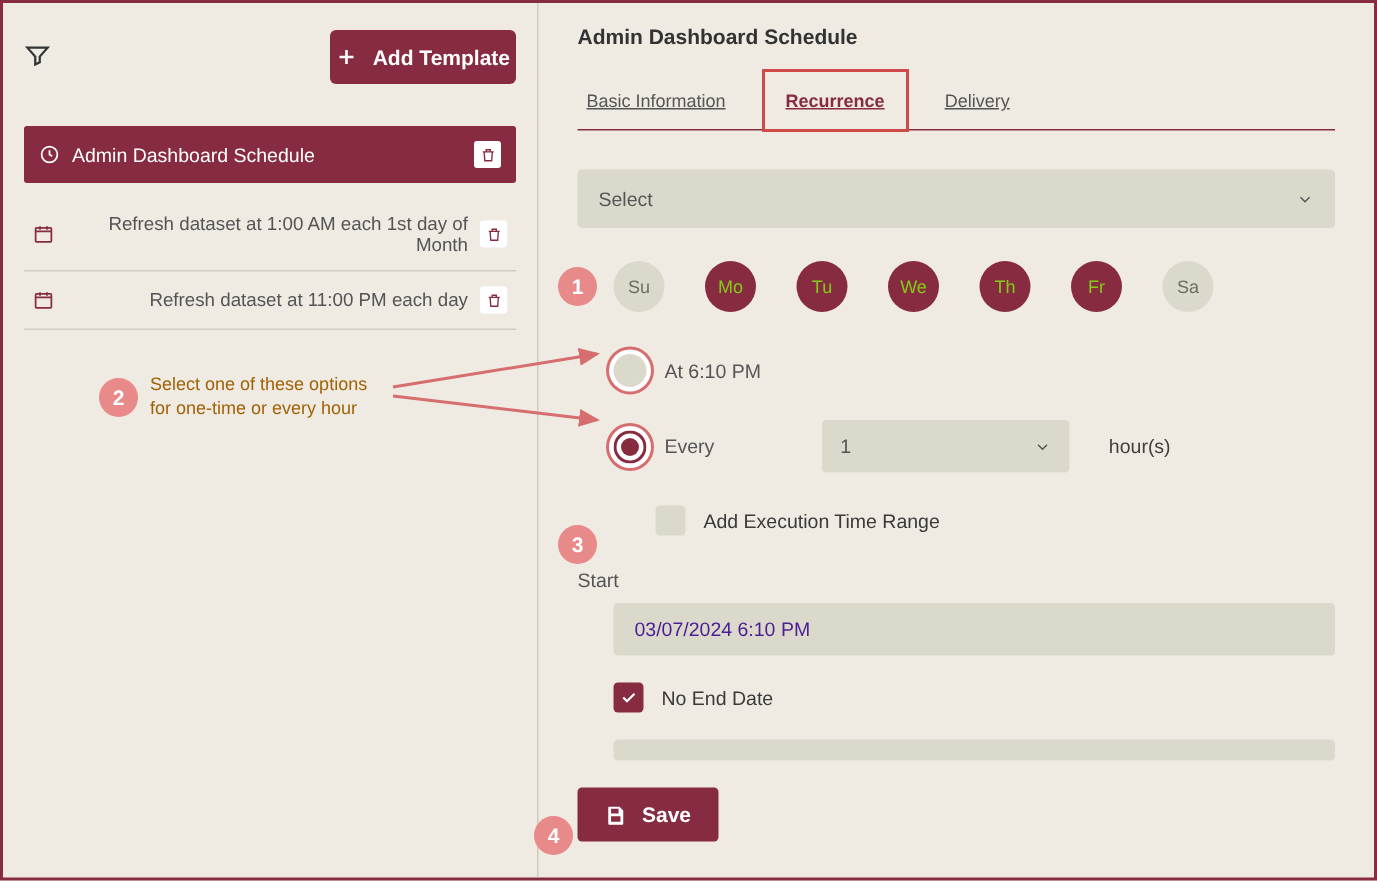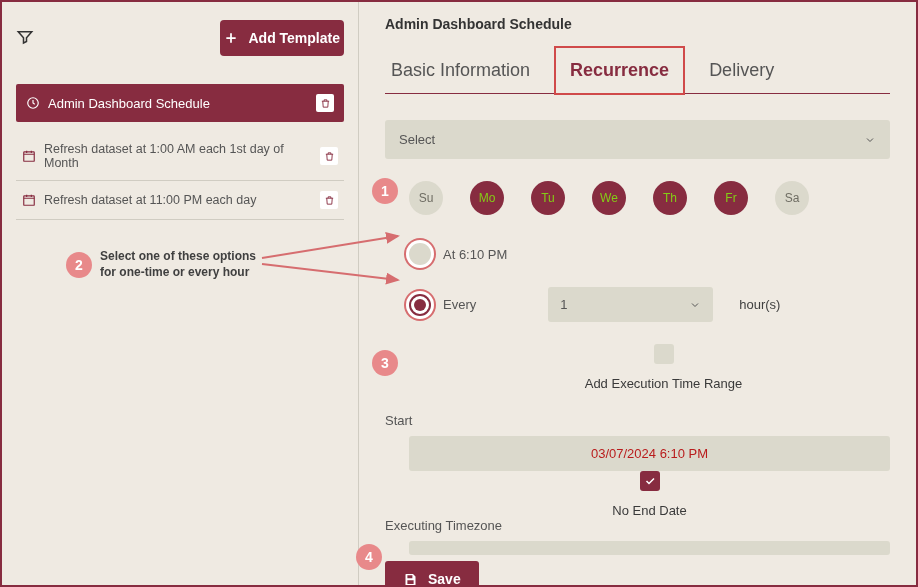--- a/index.html
+++ b/index.html
@@ -96,21 +96,21 @@
 
   .sched-row {
     display: flex;
     align-items: center;
     gap: 8px;
     padding: 10px 6px;
     border-bottom: 1px solid var(--divider);
     font-size: 12.5px;
     color: #555;
   }
-  .sched-row .row-label { flex: 1; }
+  .sched-row .row-label { flex: 1; text-align: right; }
   .row-icon { width: 14px; height: 14px; color: var(--maroon); }
   .row-trash {
     width: 18px; height: 18px;
     background: #fff;
     border-radius: 2px;
     display: flex; align-items: center; justify-content: center;
     cursor: pointer;
   }
   .row-trash svg { color: var(--maroon); }
 
@@ -122,24 +122,25 @@
     margin-bottom: 18px;
   }
   .tabs {
     display: flex;
     gap: 28px;
     border-bottom: 1px solid var(--maroon);
     margin-bottom: 26px;
   }
   .tab {
     padding: 10px 6px 12px;
-    font-size: 18px;
+    font-size: 12px;
     color: #555;
     cursor: pointer;
     position: relative;
+    text-decoration: underline;
   }
   .tab.active {
     color: var(--maroon);
     font-weight: 600;
   }
   .tab.active::after {
     content: "";
     position: absolute;
     left: -10px; right: -10px; top: -4px; bottom: -2px;
     border: 2px solid #d04a4a;
@@ -229,49 +230,47 @@
     margin-left: 60px;
   }
   .hour-unit { font-size: 13px; color: #404040; margin-left: 14px; }
 
   .check-row {
     display: flex;
     align-items: center;
     gap: 12px;
     margin-left: 24px;
     margin-bottom: 22px;
-    flex-direction: column;
   }
   .check-row.small { margin-left: 52px; }
   .checkbox {
     width: 20px; height: 20px;
     border-radius: 3px;
     cursor: pointer;
     flex-shrink: 0;
   }
   .checkbox.unchecked { background: var(--chip); }
   .checkbox.checked {
     background: var(--maroon);
     display: flex; align-items: center; justify-content: center;
   }
   .checkbox.checked svg { width: 12px; height: 12px; color: #fff; }
 
   .field-label { font-size: 13px; color: #555; margin-bottom: 8px; }
-  .section { }
+  .section { margin-bottom: 18px; }
   .text-field {
     width: 100%;
     background: var(--chip);
     border: none;
     border-radius: 3px;
     padding: 10px 14px;
     font-size: 13px;
-    color: #b91c1c;
+    color: #4c1d95;
     margin-left: 24px;
     width: calc(100% - 24px);
-    text-align: center;
   }
   .text-field.empty { height: 14px; padding: 4px; }
 
   .btn-save {
     background: var(--maroon);
     color: #fff;
     border: none;
     border-radius: 3px;
     padding: 10px 18px;
     font-size: 14px;
@@ -291,22 +290,22 @@
     border-radius: 50%;
     background: var(--callout-fill);
     color: #fff;
     font-weight: 700;
     font-size: 14px;
     display: flex; align-items: center; justify-content: center;
     z-index: 10;
   }
   .callout-text {
     position: absolute;
-    color: #404040;
-    font-weight: 700;
+    color: #a16207;
+    font-weight: 400;
     font-size: 12px;
     line-height: 1.35;
     z-index: 10;
   }
   svg.arrow {
     position: absolute;
     z-index: 9;
     overflow: visible;
   }
 </style>
@@ -432,21 +431,20 @@
           <span class="checkbox checked">
             <svg viewBox="0 0 24 24" fill="none" stroke="currentColor" stroke-width="3">
                 <path d="M5 12l5 5L20 7"></path>
               </svg>
           </span>
           <span>No End Date</span>
         </div>
       </div>
 
       <div class="section">
-        <div class="field-label">Executing Timezone</div>
         <div class="text-field empty"></div>
       </div>
 
       <button class="btn-save">
         <svg viewBox="0 0 24 24" fill="currentColor">
           <path d="M5 3h11l4 4v14a1 1 0 0 1-1 1H5a1 1 0 0 1-1-1V4a1 1 0 0 1 1-1zm2 2v5h8V5H7zm0 8v6h10v-6H7z"></path>
         </svg>
         <span>Save</span>
       </button>
 

